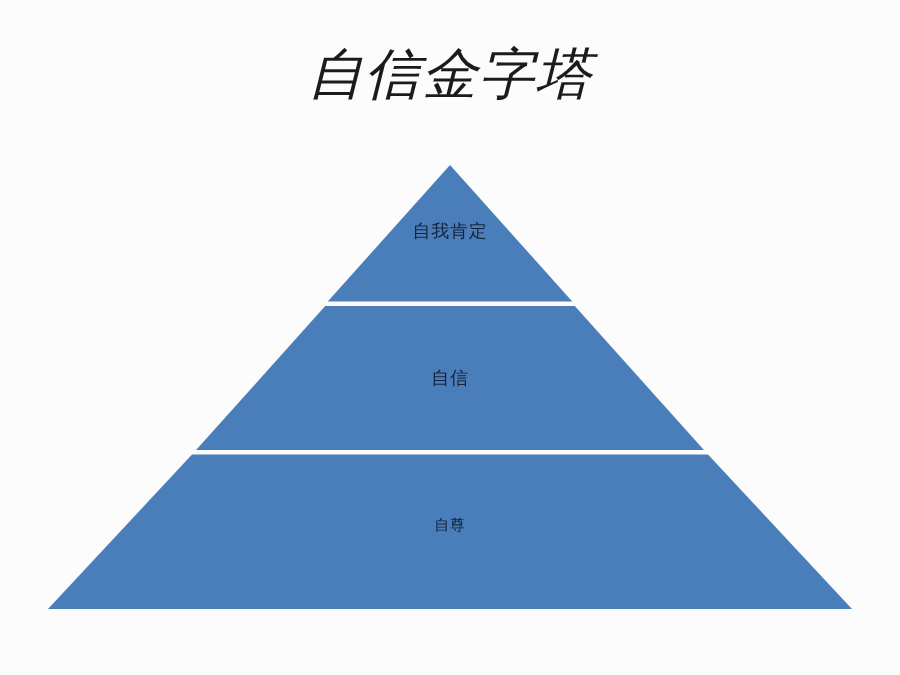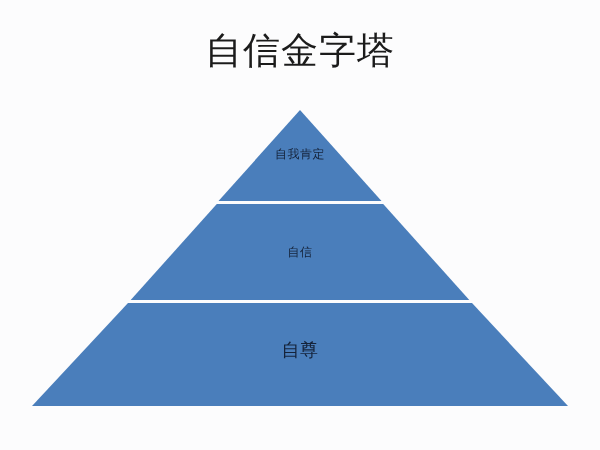--- a/index.html
+++ b/index.html
@@ -75,31 +75,31 @@
     top: 243px;
     width: 600px;
     font-size: 12px;
     line-height: 19px;
     letter-spacing: 0.5px;
   }
   #tier-label-bottom {
     left: 0;
     top: 341px;
     width: 600px;
-    font-size: 18px;
+    font-size: 10px;
     line-height: 19px;
     letter-spacing: 0.5px;
   }
 </style>
 </head>
 <body>
 
 <div id="slide" style="background: rgb(252, 252, 253);">
 
-  <div id="title" style="color: rgb(27, 27, 27);">自信金字塔</div>
+  <div id="title" style="color: rgb(27, 27, 27); font-style: italic;">自信金字塔</div>
 
   <div id="pyramid-graphic">
     <svg id="pyramid-svg" width="600" height="450" viewBox="0 0 600 450" xmlns="http://www.w3.org/2000/svg">
 
       <polygon id="tier-shape-top" points="300,110 381.5,201 218.5,201" fill="#4a7ebb"></polygon>
 
       <polygon id="tier-shape-middle" points="216.8,204 383.2,204 469.3,300 130.7,300" fill="#4a7ebb"></polygon>
 
       <polygon id="tier-shape-bottom" points="128.0,303 472.0,303 568,406 32,406" fill="#4a7ebb"></polygon>
     </svg>

